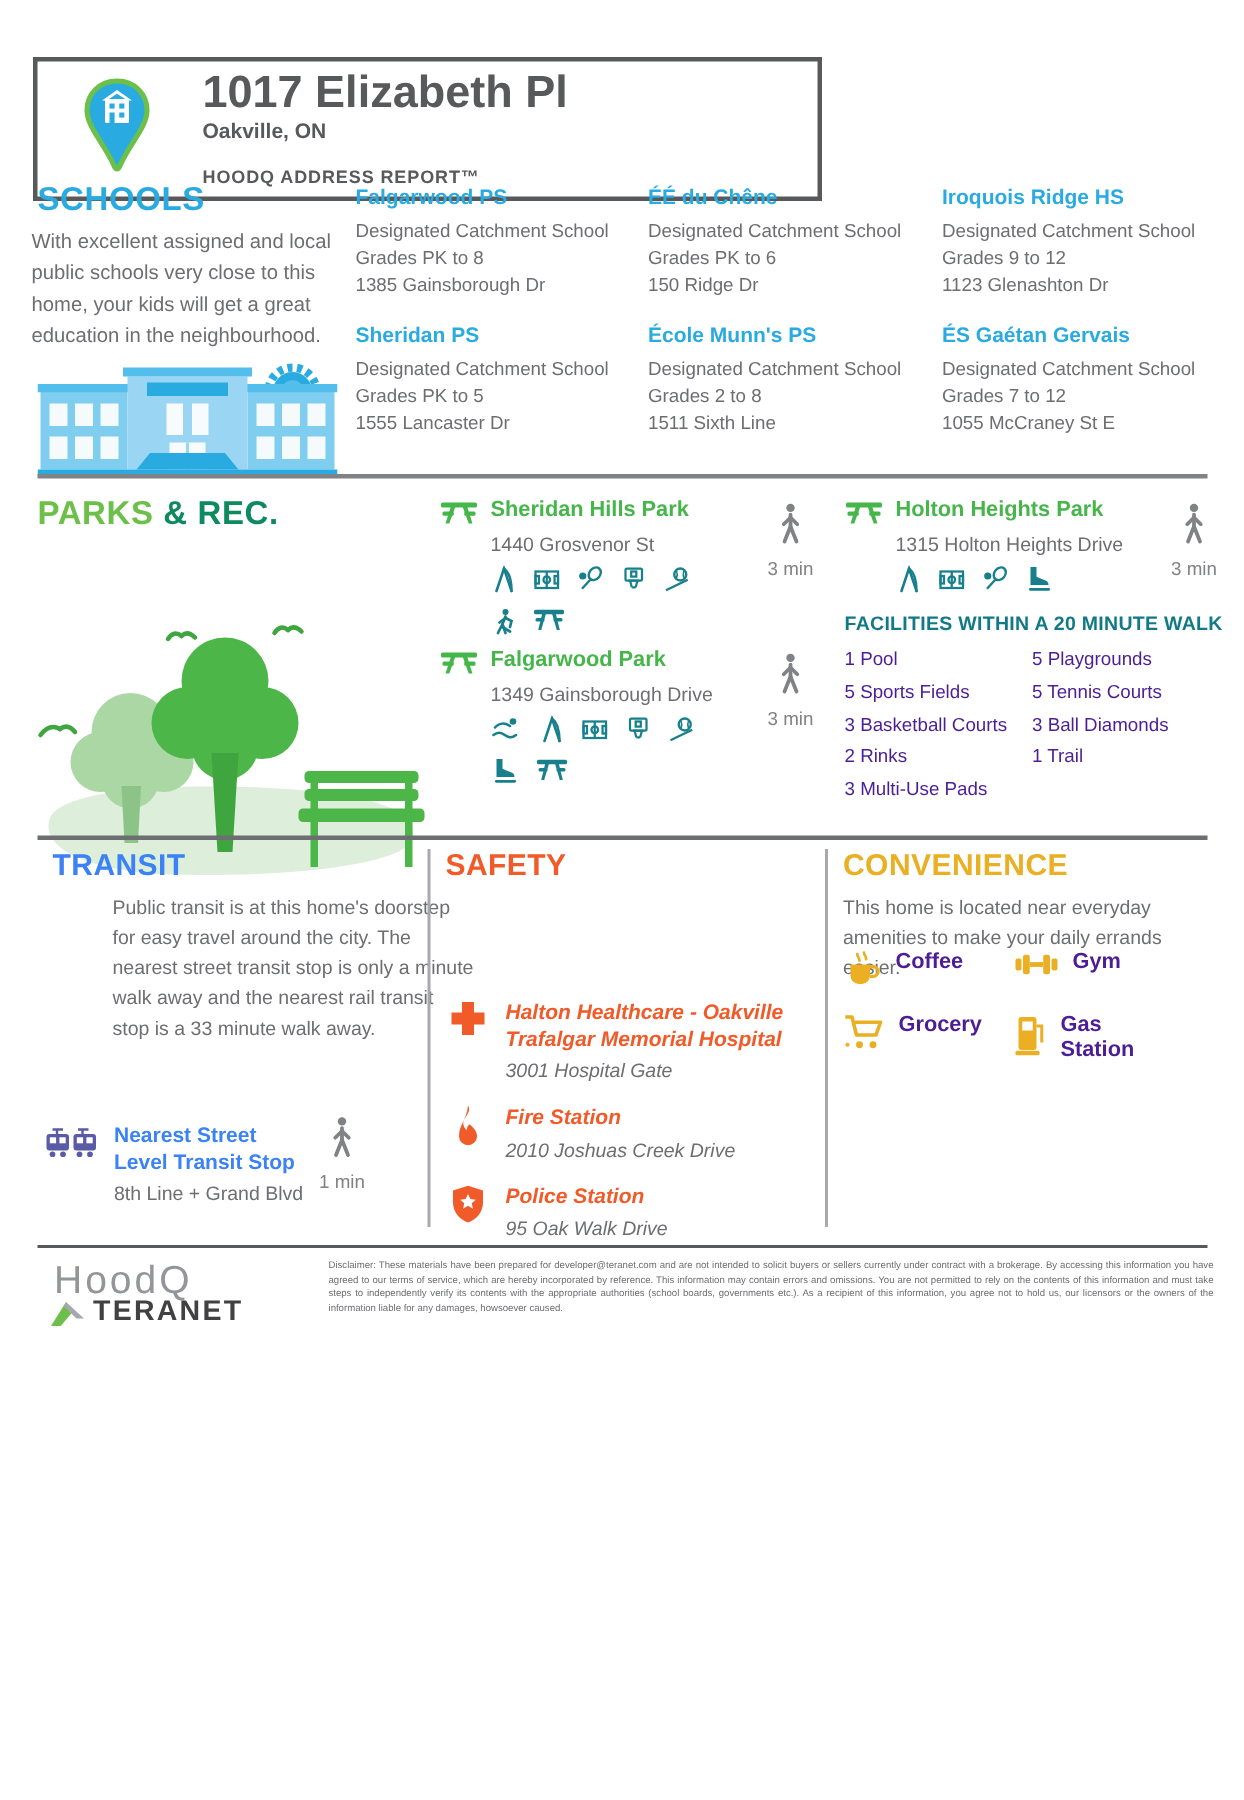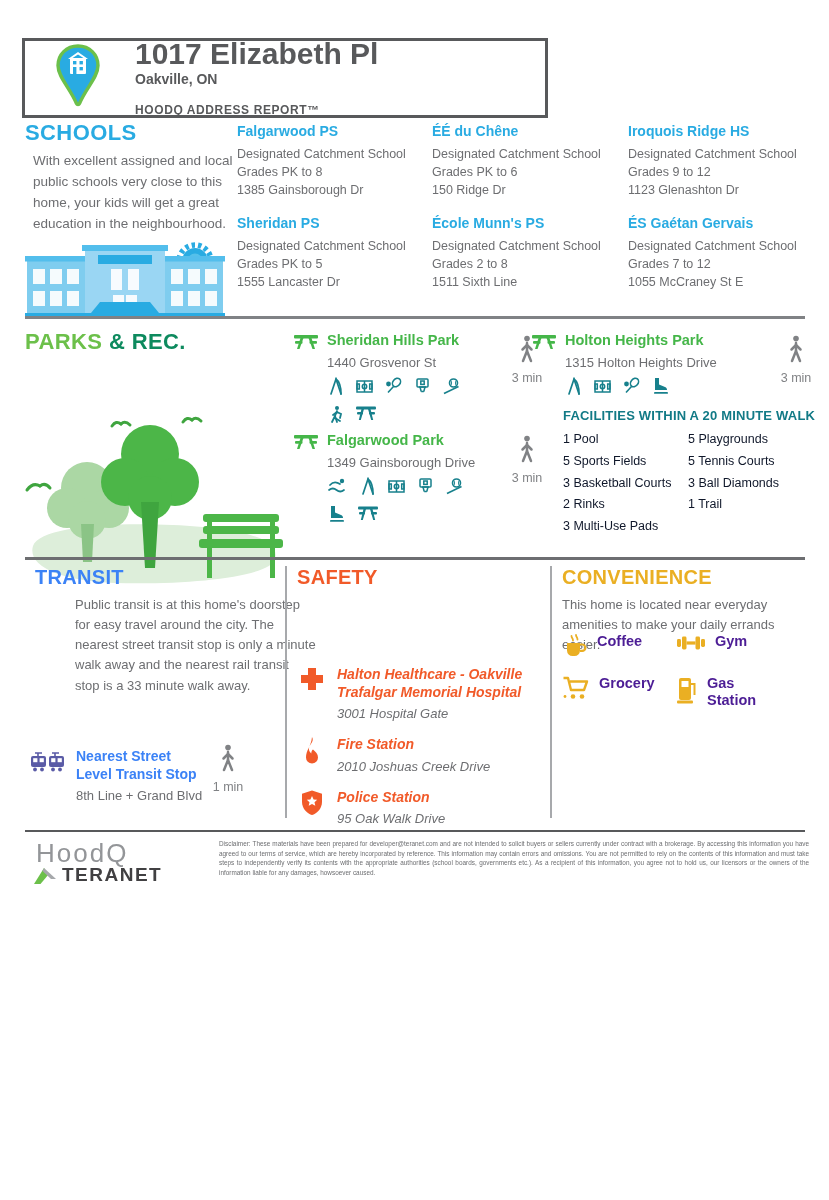--- a/index.html
+++ b/index.html
@@ -1,36 +1,36 @@
 <!DOCTYPE html>
 <html><head>
 <meta charset="utf-8">
 <style>
   * { margin:0; padding:0; box-sizing:border-box; }
   body { background:#ffffff; font-family:"Liberation Sans", sans-serif; }
   .page { position:relative; width:829px; height:1200px; background:#fff; overflow:hidden; }
 
   
-  .header-box { position:absolute; left:22px; top:38px; width:526px; height:80px;
+  .header-box { position:absolute; left:22px; top:38px; width:526px; height:96px;
     border:3px solid #58595B; display:flex; align-items:center; background:#fff; }
   .pin-wrap { margin-left:30px; }
   .header-text { margin-left:34px; }
   .page-title { font-size:30px; font-weight:bold; color:#58595B; line-height:1.02; }
   .header-sub { font-size:14px; font-weight:bold; color:#58595B; margin-top:2px; }
   .header-report { font-size:12px; font-weight:bold; color:#58595B; letter-spacing:0.6px; margin-top:16px; }
 
   
   .abs { position:absolute; }
   .intro { font-size:13.5px; color:#6D6E71; line-height:1.55; }
   .h-blue { color:#29ABE2; }
   .divider { position:absolute; left:25px; width:780px; height:2.5px; background:#7d7f82; z-index:5; }
 
   
   .schools-heading { left:25px; top:120px; font-size:22px; font-weight:bold; letter-spacing:0.4px; }
-  .schools-intro { left:33px; top:151px; width:202px; }
+  .schools-intro { left:21px; top:151px; width:202px; }
   .school-illo { left:25px; top:231px; z-index:1; }
   .school-grid { left:237px; top:123px; width:568px; display:grid;
     grid-template-columns:195px 196px 177px; row-gap:16px; }
   .school-name { font-size:14px; font-weight:bold; color:#29ABE2; margin-bottom:7px; }
   .school-line { font-size:12.5px; color:#6D6E71; line-height:1.42; }
 
   
   .parks-heading { left:25px; top:329px; font-size:22px; font-weight:bold; letter-spacing:0.4px; }
   .parks-green { color:#6CC04A; }
   .parks-dark { color:#0d8a5e; }
@@ -39,21 +39,21 @@
 
   .park-entry { width:220px; z-index:2; }
   .park-head { display:flex; align-items:flex-start; gap:8px; }
   .park-name { font-size:14.5px; font-weight:bold; color:#45B649; line-height:1.1; }
   .park-addr { font-size:13px; color:#6D6E71; margin:5px 0 7px 34px; }
   .fac-icons { margin-left:34px; display:flex; flex-wrap:wrap; gap:9px 10px; width:160px; }
   .walk-badge { text-align:center; width:42px; z-index:2; }
   .walk-time { font-size:12.5px; color:#808285; margin-top:2px; }
 
   .fac-heading { left:563px; top:408px; font-size:13px; font-weight:bold; color:#127A86; letter-spacing:0.2px; z-index:2; }
-  .fac-col { top:430px; font-size:12.5px; color:#0f172a; line-height:1.5; z-index:2; }
+  .fac-col { top:430px; font-size:12.5px; color:#4c1d95; line-height:1.5; z-index:2; }
   .fac-col div { margin-bottom:3px; }
 
   
   .vline { position:absolute; top:566px; width:1.5px; height:252px; background:#A7A9AC; z-index:4; }
   .col-heading { font-size:20px; font-weight:bold; letter-spacing:0.3px; z-index:2; }
   .transit-c { color:#3b82f6; } .safety-c { color:#F15A29; } .conv-c { color:#EAAF23; }
 
   .poi-item { display:flex; gap:10px; }
   .poi-icon { flex:0 0 30px; display:flex; justify-content:center; }
   .poi-name { font-size:14px; font-weight:bold; line-height:1.25; }
@@ -378,21 +378,21 @@
       <g stroke="#808285" stroke-width="2.5" fill="none" stroke-linecap="round">
         <circle cx="11" cy="3.6" r="2.8" fill="#808285" stroke="none"></circle>
         <path d="M11 8v8"></path>
           <path d="M11 10l-4.5 4.5M11 10l4.5 4.5"></path>
           <path d="M11 16l-4 10M11 16l4 10"></path>
       </g>
     </svg>
     <div class="walk-time">3 min</div>
   </div>
 
-  <div class="abs park-entry" style="left:531px; top:333px; width:205px;">
+  <div class="abs park-entry" style="left:563px; top:333px; width:205px;">
     <div class="park-head">
       <svg width="26" height="17" viewBox="0 0 26 17">
         <g fill="#45B649">
             <rect x="1" y="2" width="24" height="3.4" rx="1"></rect>
         <rect x="2" y="8" width="7.5" height="2.8" rx="1"></rect>
             <rect x="16.5" y="8" width="7.5" height="2.8" rx="1"></rect>
         <polygon points="7.5,5 10.5,5 6.5,16 4,16"></polygon>
             <polygon points="15.5,5 18.5,5 22,16 19.5,16"></polygon>
           </g>
       </svg>

